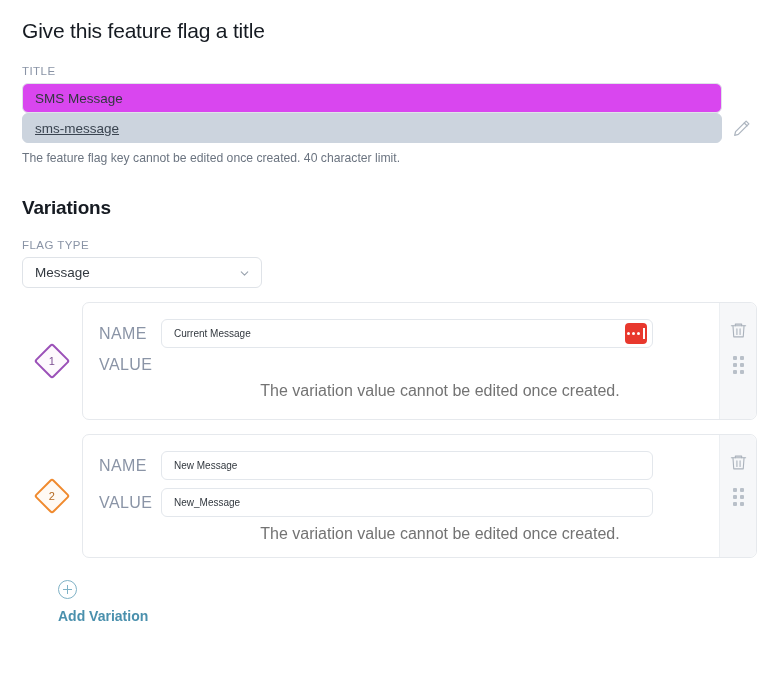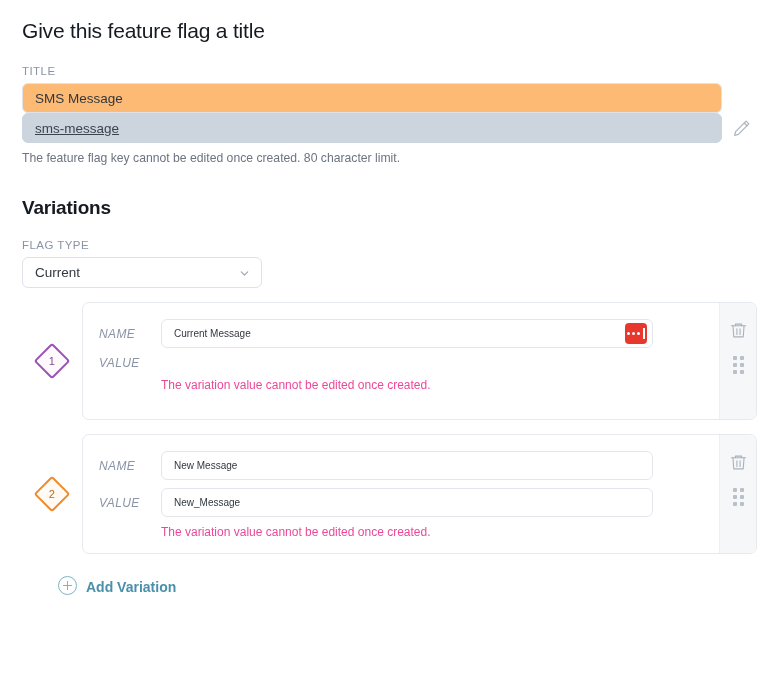--- a/index.html
+++ b/index.html
@@ -31,21 +31,21 @@
     margin-top: 20px;
     margin-bottom: 6px;
   }
 
   .text-input {
     display: block;
     width: 700px;
     height: 30px;
     border: 1px solid #dfe3e8;
     border-radius: 6px;
-    background: #fdba74;
+    background: #d946ef;
     font-family: "Liberation Sans", sans-serif;
     font-size: 13.5px;
     color: #32383f;
     padding: 0 12px;
     outline: none;
   }
 
   .key-row { position: relative; width: 740px; }
   .key-input {
     display: block;
@@ -133,26 +133,25 @@
     border-radius: 7px;
     background: #fff;
     display: flex;
     min-height: 118px;
   }
   .card-body { flex: 1; padding: 16px 0 14px 16px; }
   .card-line { display: flex; align-items: center; margin-bottom: 8px; }
   .card-line:last-of-type { margin-bottom: 0; }
   .small-label {
     width: 62px;
-    font-size: 12px;
+    font-size: 16px;
     letter-spacing: 0.4px;
     color: #8a94a6;
     text-transform: uppercase;
     flex: none;
-    font-style: italic;
   }
   .card-input-wrap { position: relative; width: 492px; }
   .card-input {
     width: 492px;
     height: 29px;
     border: 1px solid #e3e7ec;
     border-radius: 6px;
     background: #fff;
     font-family: "Liberation Sans", sans-serif;
     font-size: 10px;
@@ -172,24 +171,25 @@
   }
   .red-badge i {
     width: 3px; height: 3px; border-radius: 50%;
     background: #fff; display: block;
   }
   .red-badge b {
     width: 2px; height: 11px; background: #fff; display: block;
     margin-left: 1px;
   }
   .card-helper {
-    font-size: 12px;
-    color: #ec4899;
+    font-size: 16px;
+    color: #737373;
     margin-left: 62px;
     margin-top: 8px;
+    text-align: center;
   }
 
   .side-panel {
     width: 37px;
     flex: none;
     background: #f6f7f9;
     border-left: 1px solid #eceff2;
     border-radius: 0 7px 7px 0;
     display: flex;
     flex-direction: column;
@@ -201,29 +201,30 @@
     display: grid;
     grid-template-columns: repeat(2, 4px);
     grid-template-rows: repeat(3, 4px);
     gap: 3px;
     cursor: grab;
   }
   .dots-handle i { width: 4px; height: 4px; border-radius: 1px; background: #b9c0c9; display: block; }
 
   .add-variation {
     display: flex;
-    align-items: flex-end;
+    align-items: flex-start;
     gap: 9px;
     margin-top: 22px;
     margin-left: 36px;
     color: #4a90ad;
     font-size: 14px;
     font-weight: bold;
     cursor: pointer;
     width: max-content;
+    flex-direction: column;
   }
   .plus-circle {
     width: 19px; height: 19px; border-radius: 50%;
     border: 1.6px solid #7fb2c6;
     position: relative;
   }
   .plus-circle::before, .plus-circle::after {
     content: ""; position: absolute; background: #7fb2c6;
   }
   .plus-circle::before { left: 4px; top: 7.5px; width: 9px; height: 1.6px; }
@@ -241,28 +242,28 @@
 
   <div class="key-row">
     <input class="key-input" type="text" readonly="" value="sms-message" style="">
     <button class="pencil-btn">
       <svg width="22" height="22" viewBox="0 0 24 24" fill="none" stroke="#aeb6c0" stroke-width="1.4" stroke-linecap="round" stroke-linejoin="round">
         <path d="M16.5 4.5l3 3L8 19l-4 1 1-4z"></path>
         <path d="M14.5 6.5l3 3"></path>
       </svg>
     </button>
   </div>
-  <div class="helper">The feature flag key cannot be edited once created. 80 character limit.</div>
+  <div class="helper">The feature flag key cannot be edited once created. 40 character limit.</div>
 
   <h2 class="h2">Variations</h2>
 
   <div class="field-label">FLAG TYPE</div>
   <div class="select-wrap">
     <div class="select-box">
-      <span>Current</span>
+      <span>Message</span>
     </div>
     <svg class="chev" viewBox="0 0 24 24" fill="none" stroke="#9aa3ae" stroke-width="2" stroke-linecap="round" stroke-linejoin="round">
       <polyline points="6 9 12 15 18 9"></polyline>
     </svg>
   </div>
 
   <div class="variation-row">
     <div class="badge-col">
       <div class="diamond">
         <span>1</span>

